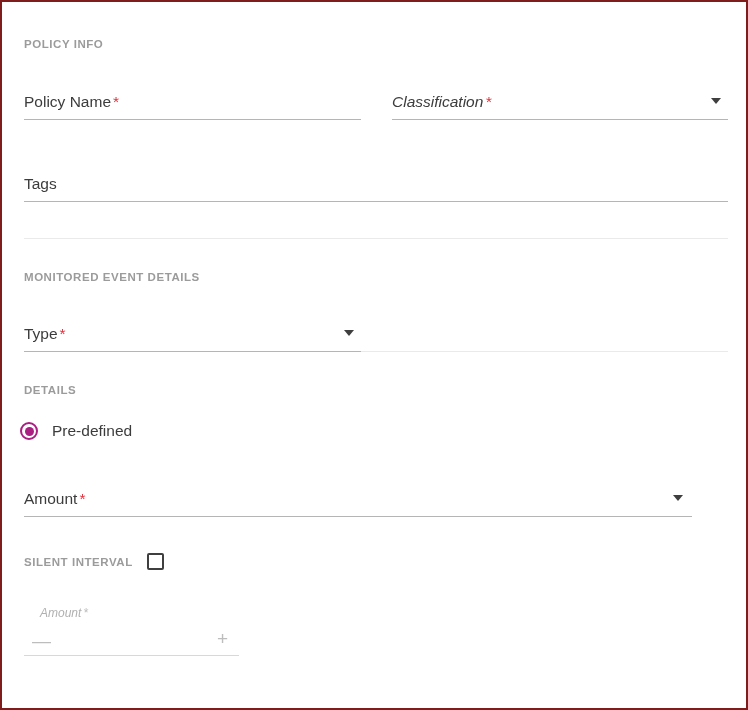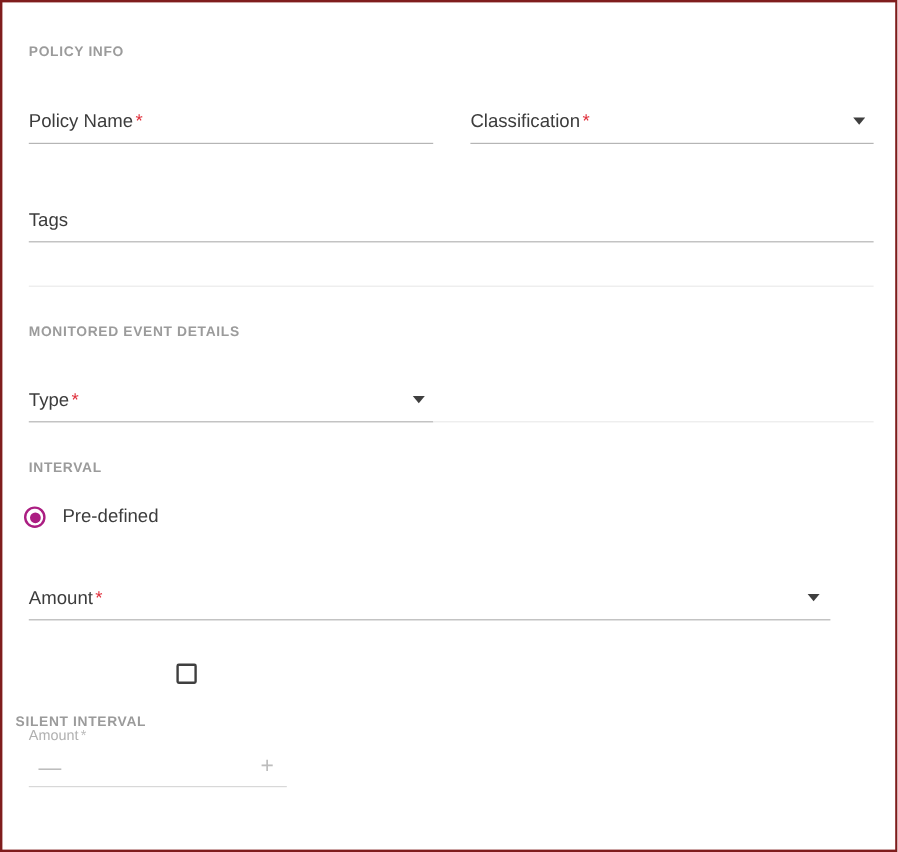--- a/index.html
+++ b/index.html
@@ -63,25 +63,26 @@
     font-size: 15.5px;
     padding-left: 2px;
   }
   .req.disabled {
     color: #bcbcbc;
   }
 
   
   .float-label {
     position: absolute;
-    left: 0;
+    left: 16px;
     top: 0;
     font-size: 12px;
     color: #b0b0b0;
     white-space: nowrap;
+    font-style: italic;
   }
   .float-label .req {
     font-size: 12px;
   }
 
   
   .caret {
     position: absolute;
     width: 0;
     height: 0;
@@ -165,21 +166,21 @@
 
 <div class="screen">
 
   <div class="section-header" style="left:22px; top:36px;">POLICY INFO</div>
 
   <div class="field" style="left:22px; top:78px; width:337px; height:40px;">
     <div class="field-label"><span>Policy Name</span><span class="req">*</span></div>
     <div class="underline"></div>
   </div>
 
-  <div class="field" style="left:390px; top:78px; width:336px; height:40px;">
+  <div class="field" style="left:390px; top:78px; width:336px; height:40px;font-style:italic;">
     <div class="field-label"><span>Classification</span><span class="req">*</span></div>
     <div class="caret" style="right:7px; bottom:16px;"></div>
     <div class="underline"></div>
   </div>
 
   <div class="field" style="left:22px; top:160px; width:704px; height:40px;">
     <div class="field-label"><span>Tags</span><span class="req"></span></div>
     <div class="underline"></div>
   </div>
 
@@ -187,38 +188,38 @@
 
   <div class="section-header" style="left:22px; top:269px;">MONITORED EVENT DETAILS</div>
 
   <div class="field" style="left:22px; top:310px; width:337px; height:40px;">
     <div class="field-label"><span>Type</span><span class="req">*</span></div>
     <div class="caret" style="right:7px; bottom:16px;"></div>
     <div class="underline"></div>
   </div>
   <div class="divider" style="left:359px; top:349px; width:367px;"></div>
 
-  <div class="section-header" style="left:22px; top:382px;">INTERVAL</div>
+  <div class="section-header" style="left:22px; top:382px;">DETAILS</div>
 
   <div class="radio-group" style="left:18px; top:420px; width:400px; height:24px;">
 
     <div class="radio-row" style="left:0px; top:0px;">
       <span class="radio checked"></span>
       <span class="radio-label">Pre-defined</span>
     </div>
 
   </div>
 
   <div class="field" style="left:22px; top:475px; width:668px; height:40px;">
     <div class="field-label"><span>Amount</span><span class="req">*</span></div>
     <div class="caret" style="right:9px; bottom:16px;"></div>
     <div class="underline"></div>
   </div>
 
-  <div class="section-header" style="left:11px; top:554px;margin-top:40px;">SILENT INTERVAL</div>
+  <div class="section-header" style="left:22px; top:554px;">SILENT INTERVAL</div>
 
   <div class="checkbox" style="left:145px; top:551px;"></div>
 
   <div class="field" style="left:22px; top:604px; width:215px; height:50px;">
     <div class="float-label"><span>Amount</span><span class="req disabled">*</span></div>
     <div class="stepper-btn" style="left:8px; top:25px;">—</div>
     <div class="stepper-btn" style="left:193px; top:23px;">+</div>
     <div class="underline light"></div>
   </div>
 

